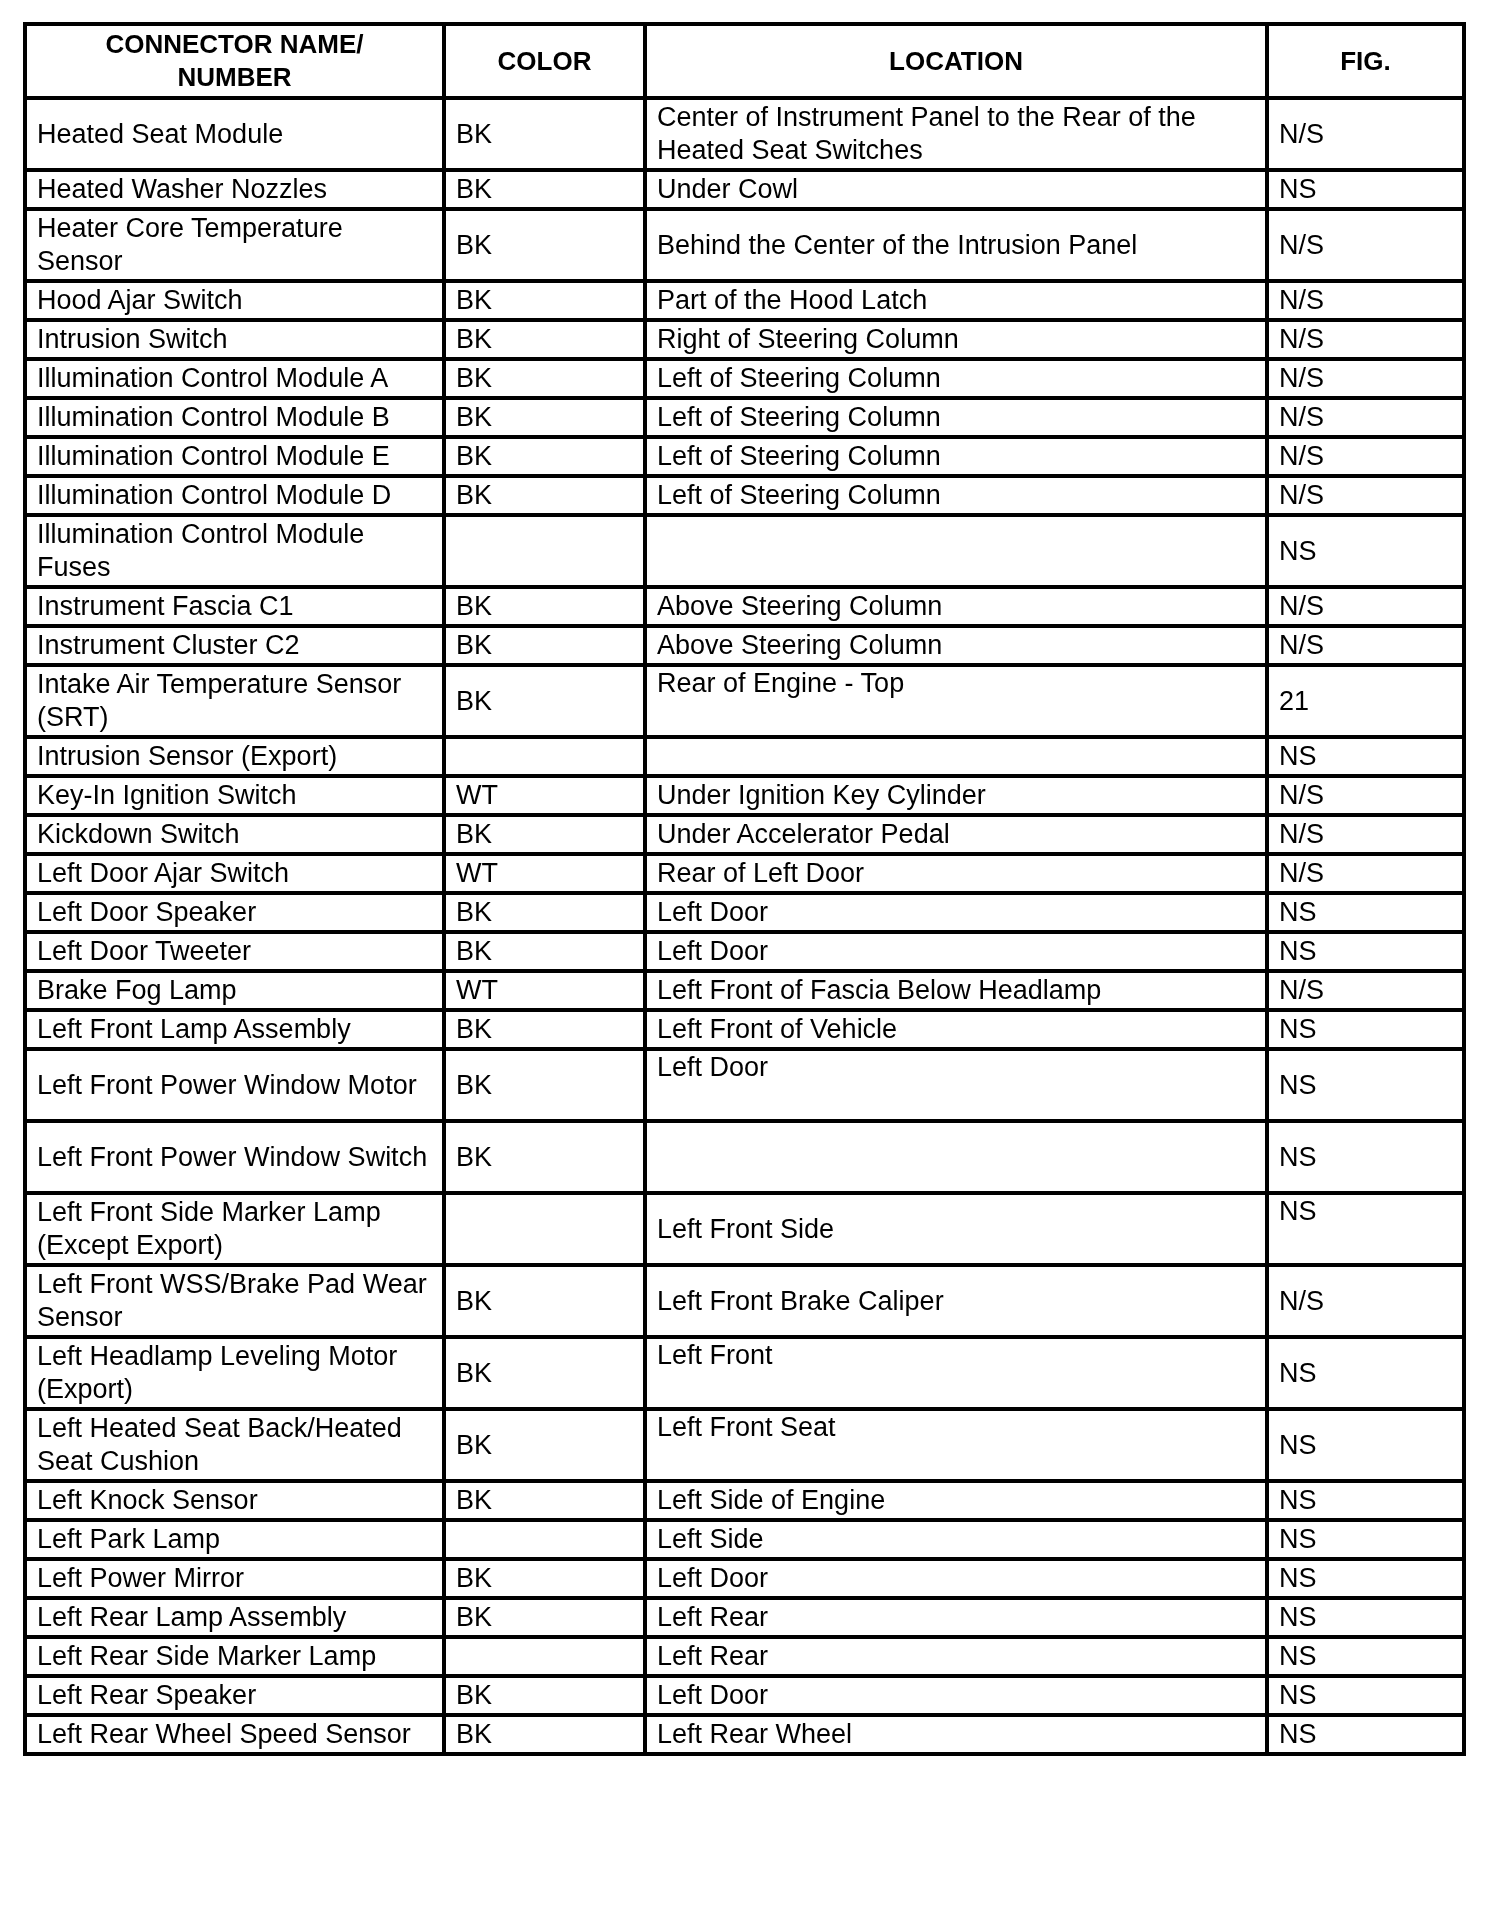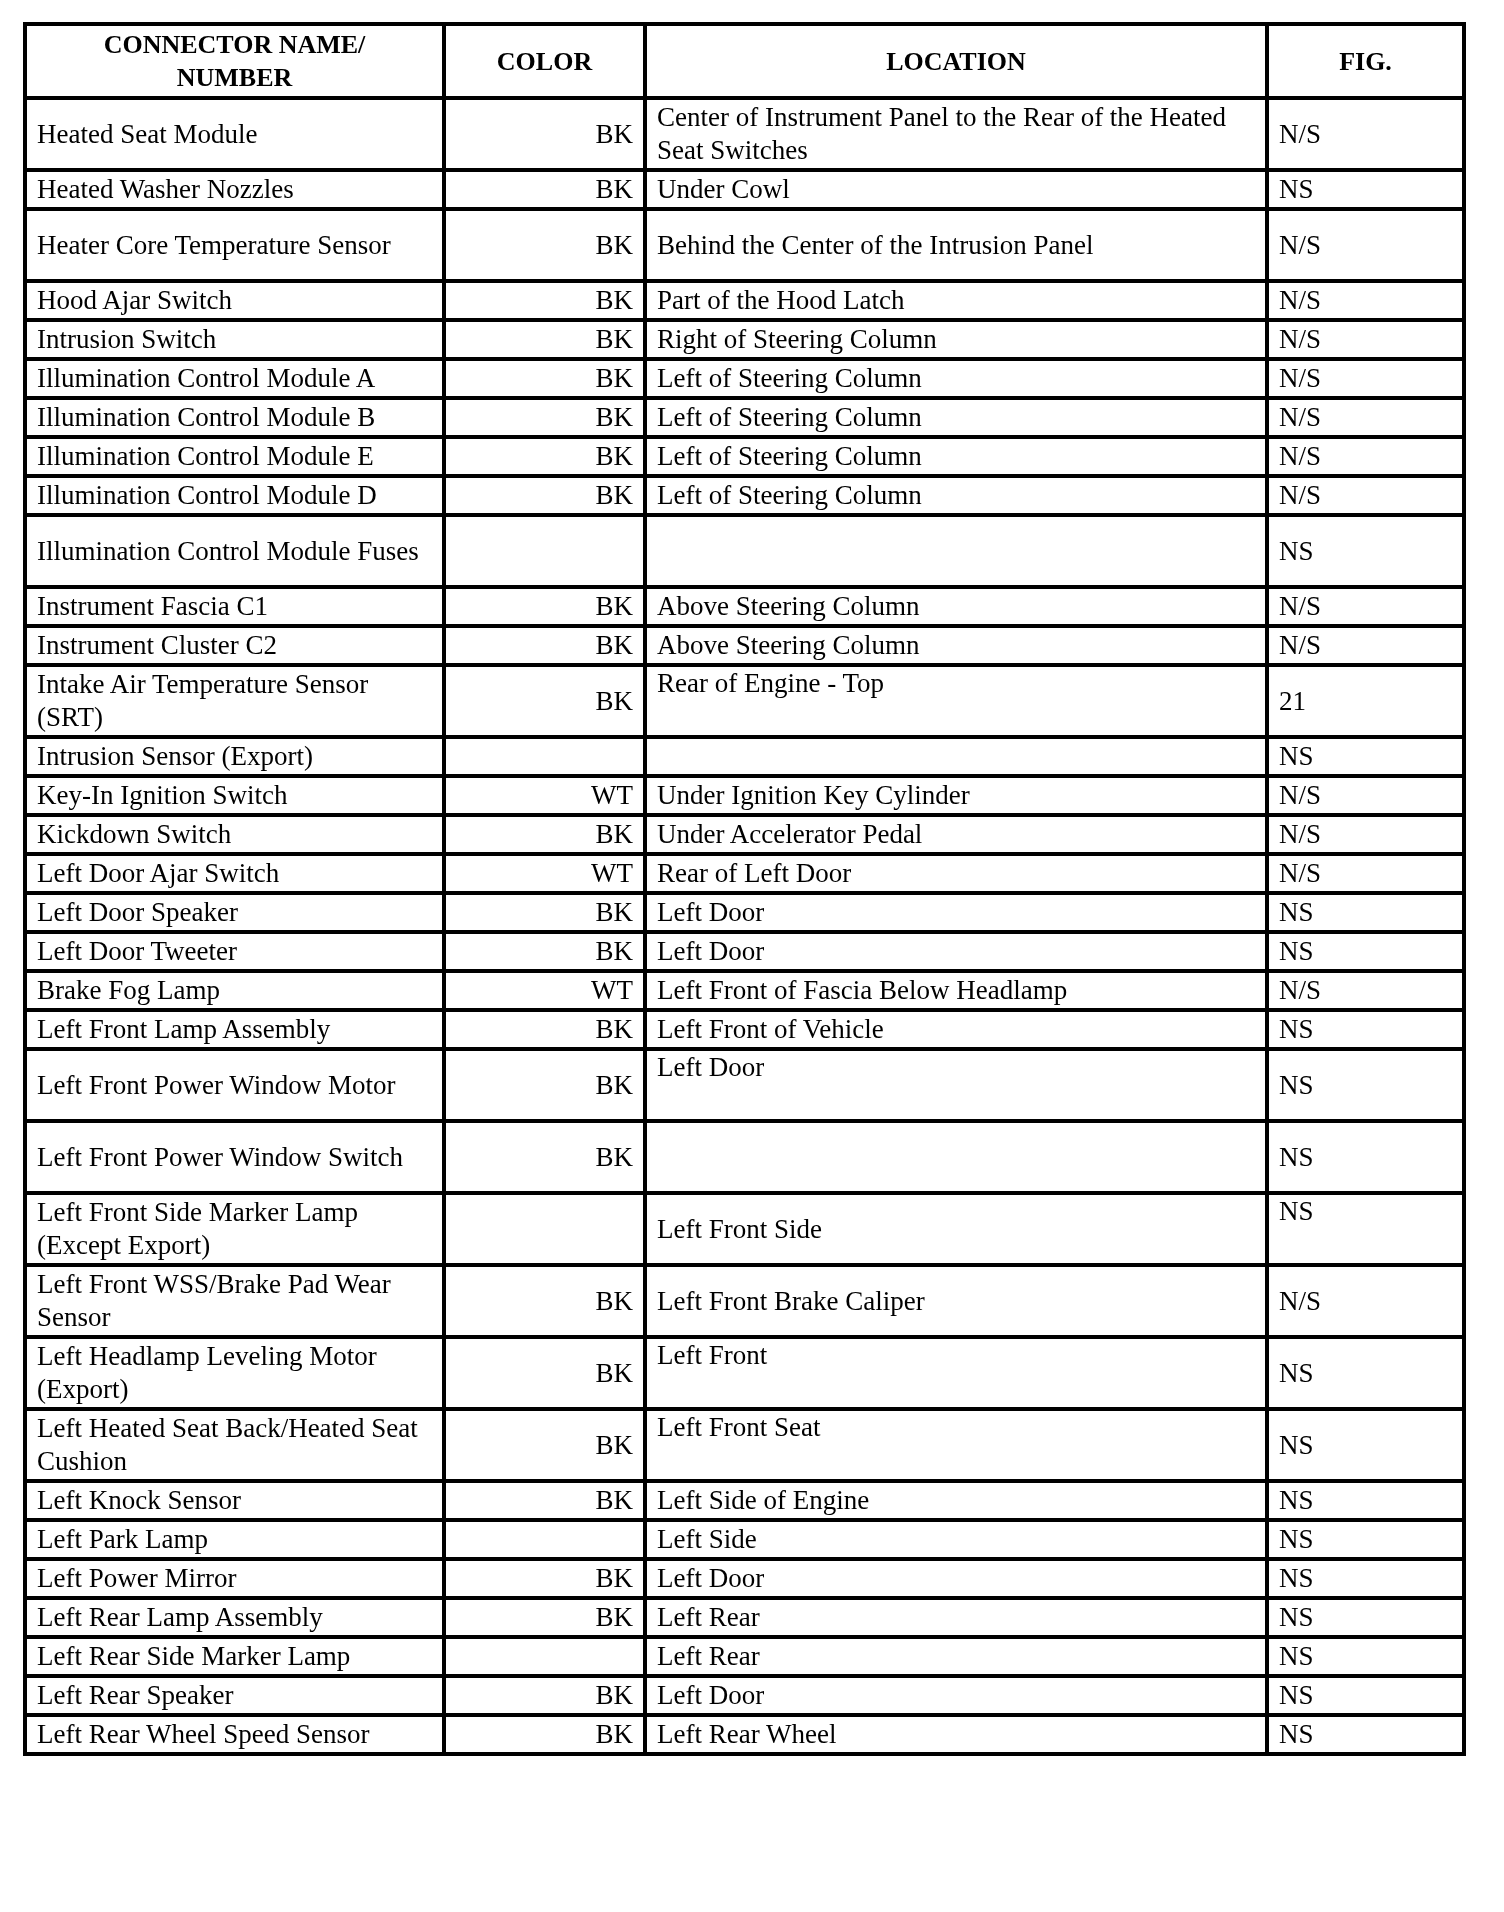--- a/index.html
+++ b/index.html
@@ -1,21 +1,21 @@
 <!DOCTYPE html>
 <html><head>
 <meta charset="utf-8">
 <style>
   html, body { margin: 0; padding: 0; background: #ffffff; }
   body { width: 1504px; height: 1912px; position: relative; overflow: hidden; }
   table.conn {
     position: absolute; left: 23px; top: 22px;
     width: 1439px;
     border-collapse: collapse;
-    font-family: Liberation Serif, serif;
+    font-family: Liberation Sans, sans-serif;
     font-size: 27px;
     color: #000;
     table-layout: fixed;
   }
   table.conn td, table.conn th {
     border: 4px solid #000;
     padding: 0 10px;
     line-height: 33px;
     overflow: hidden;
   }
@@ -23,21 +23,21 @@
     font-weight: bold; text-align: center; height: 70px; font-size: 26px;
     vertical-align: middle;
   }
   col.c-name { width: 419px; }
   col.c-color { width: 201px; }
   col.c-loc { width: 622px; }
   col.c-fig { width: 197px; }
   tr.h1 td { height: 35px; }
   tr.h2 td { height: 68px; }
   td.name { text-align: left; vertical-align: middle; }
-  td.color { text-align: right; vertical-align: middle; }
+  td.color { text-align: left; vertical-align: middle; }
   td.loc { text-align: left; padding-left: 15px; }
   td.fig { text-align: left; }
   .va-top { vertical-align: top; }
   .va-mid { vertical-align: middle; }
 </style>
 </head>
 <body>
 
 <table class="conn">
   <colgroup>

